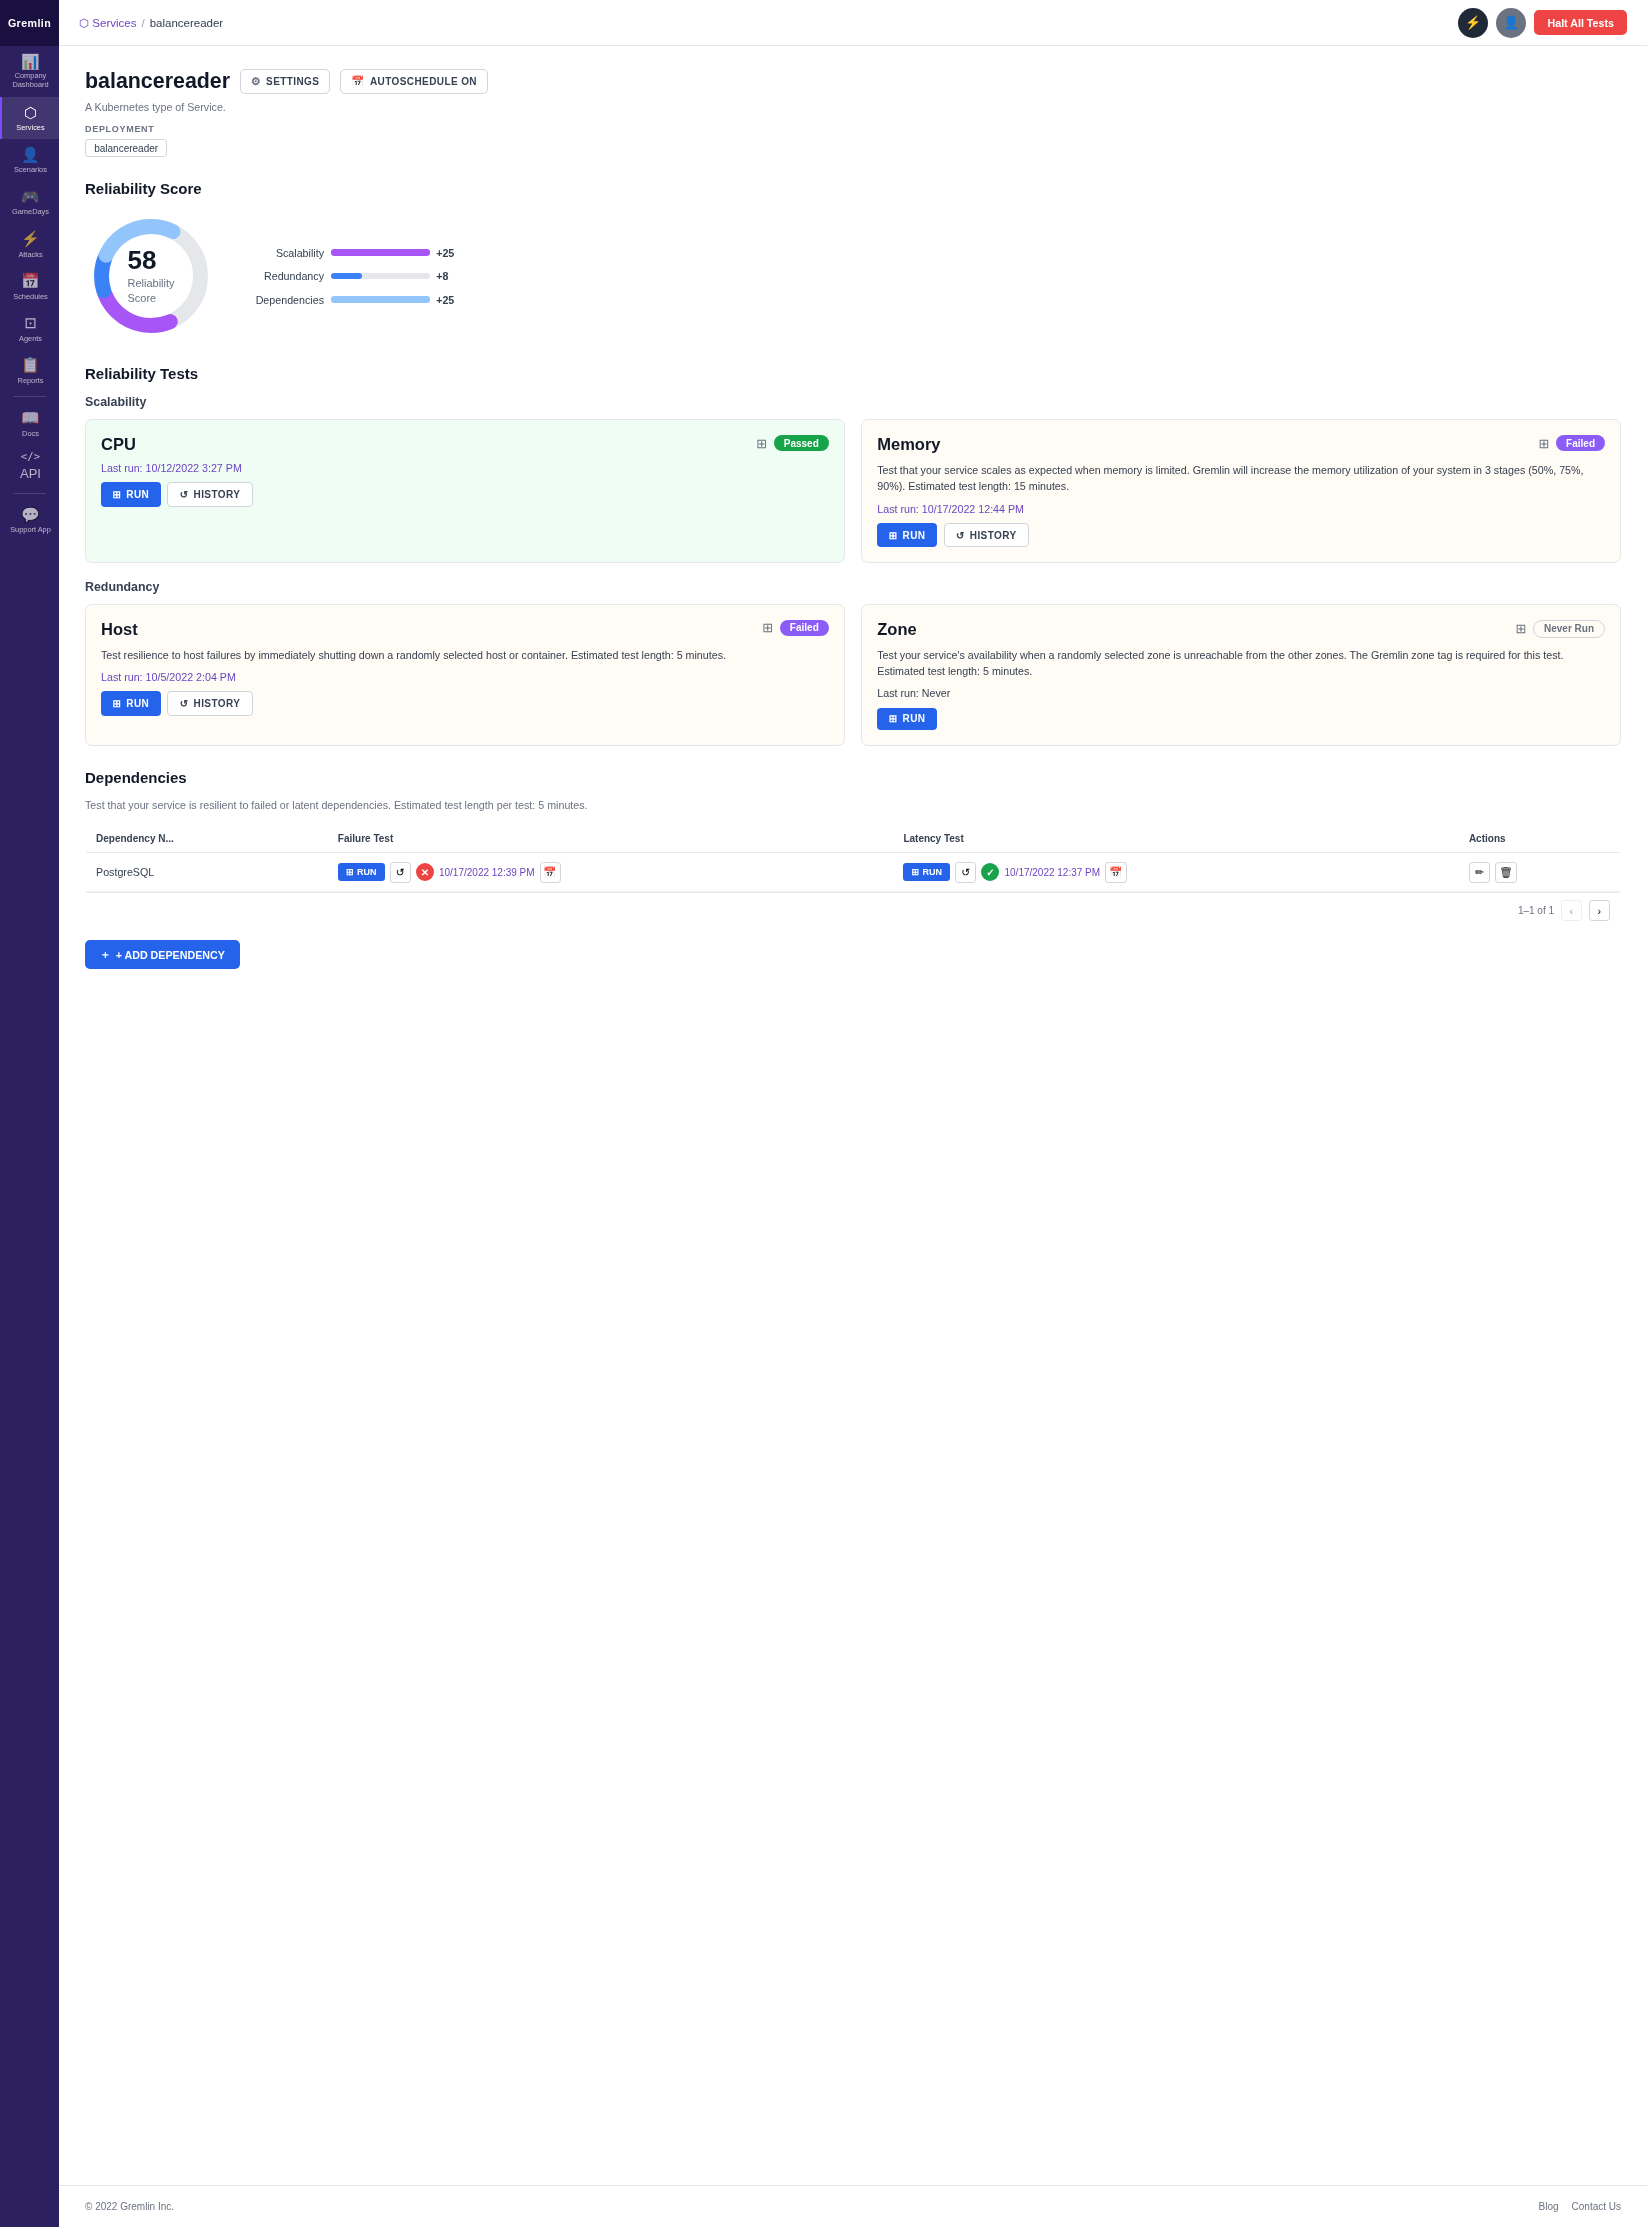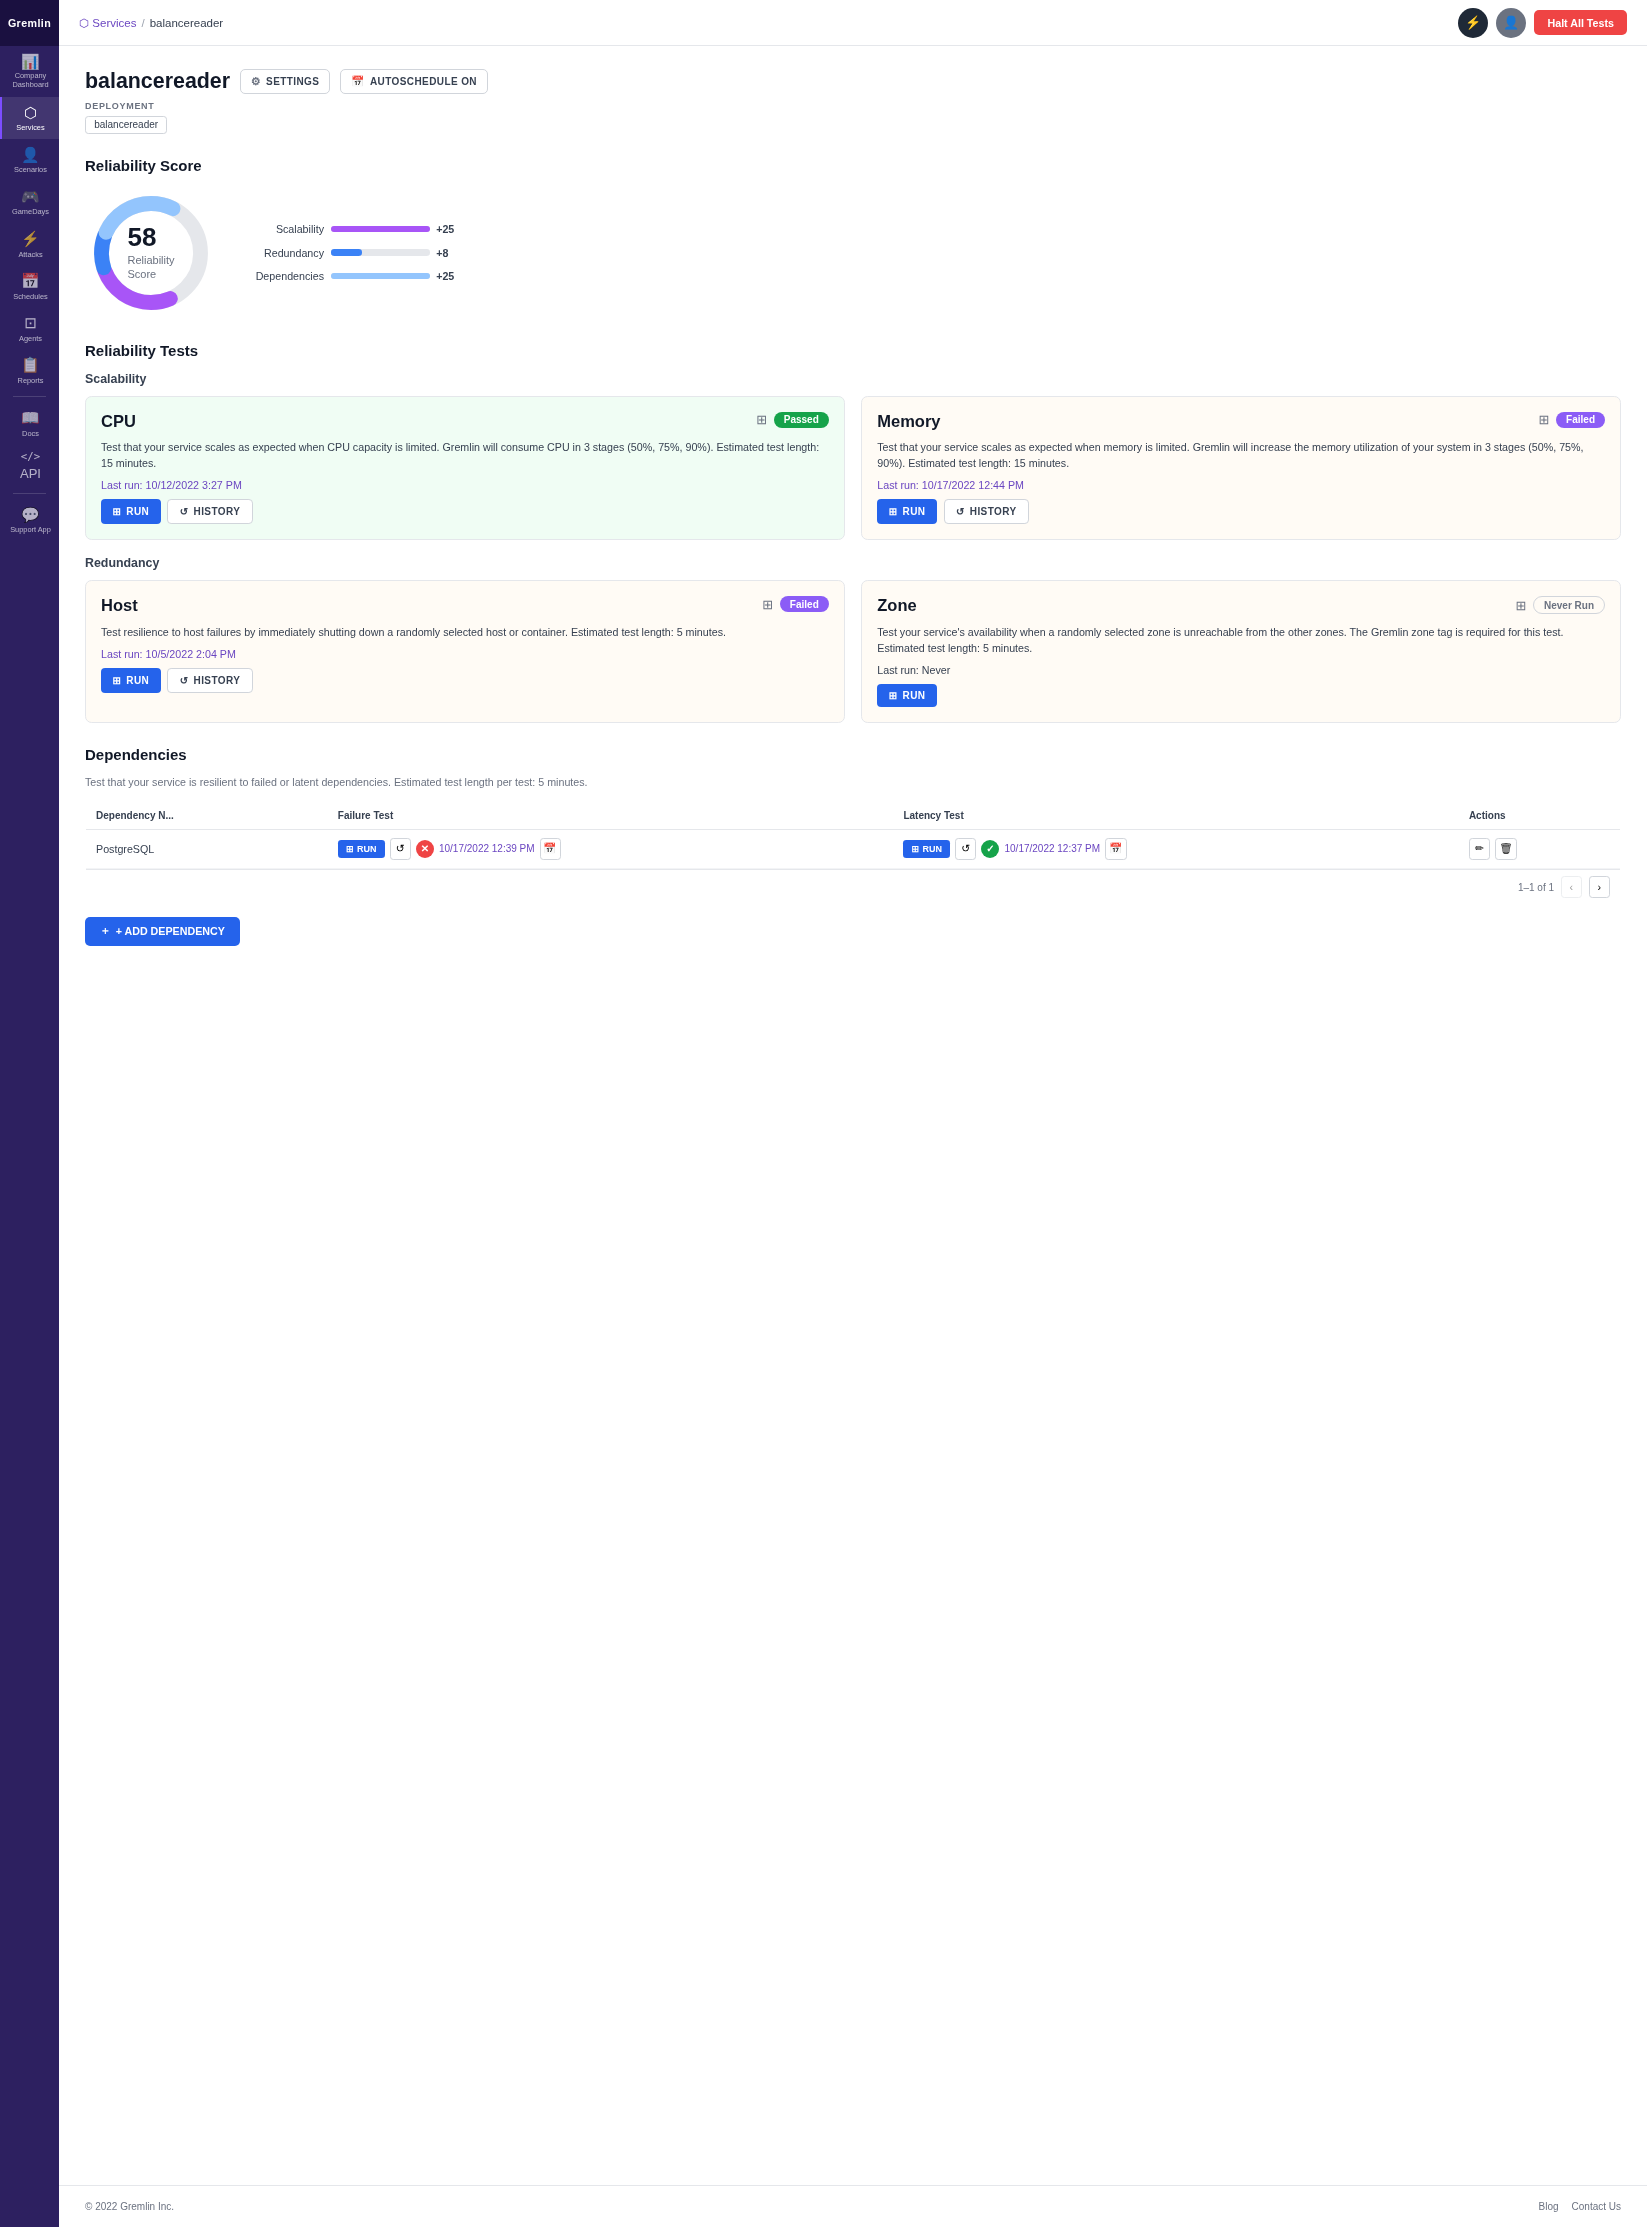--- a/index.html
+++ b/index.html
@@ -321,20 +321,21 @@
       <button class="header-btn">
         <span class="btn-icon">⚙</span>
         <span>SETTINGS</span>
       </button>
       <button class="header-btn">
         <span class="btn-icon">📅</span>
         <span>AUTOSCHEDULE ON</span>
       </button>
     </div>
 
+    <p class="page-subtitle">A Kubernetes type of Service.</p>
 
     <div>
       <div class="deployment-label">DEPLOYMENT</div>
       <span class="deployment-tag">balancereader</span>
     </div>
 
     <h2 class="section-title">Reliability Score</h2>
 
     <div class="reliability-section">
 
@@ -387,21 +388,20 @@
       <div class="cards-row">
 
         <div class="test-card passed-card">
           <div class="test-card-header">
             <span class="test-card-title">CPU</span>
             <div class="test-card-badges">
               <span class="badge-icon">⊞</span>
               <span class="badge badge-passed">Passed</span>
             </div>
           </div>
-          <p class="test-card-desc">Test that your service scales as expected when CPU capacity is limited. Gremlin will consume CPU in 3 stages (50%, 75%, 90%). Estimated test length: 15 minutes.</p>
           <span class="test-card-last">Last run: 10/12/2022 3:27 PM</span>
           <div class="card-actions">
             <button class="run-btn">
               <span>⊞</span> RUN
             </button>
             <button class="history-btn">
               <span>↺</span> HISTORY
             </button>
           </div>
         </div>

